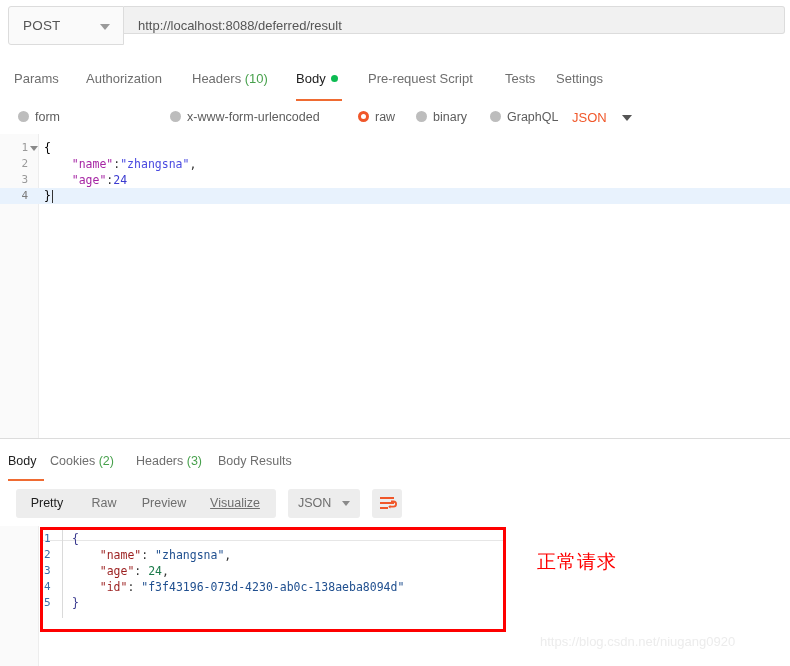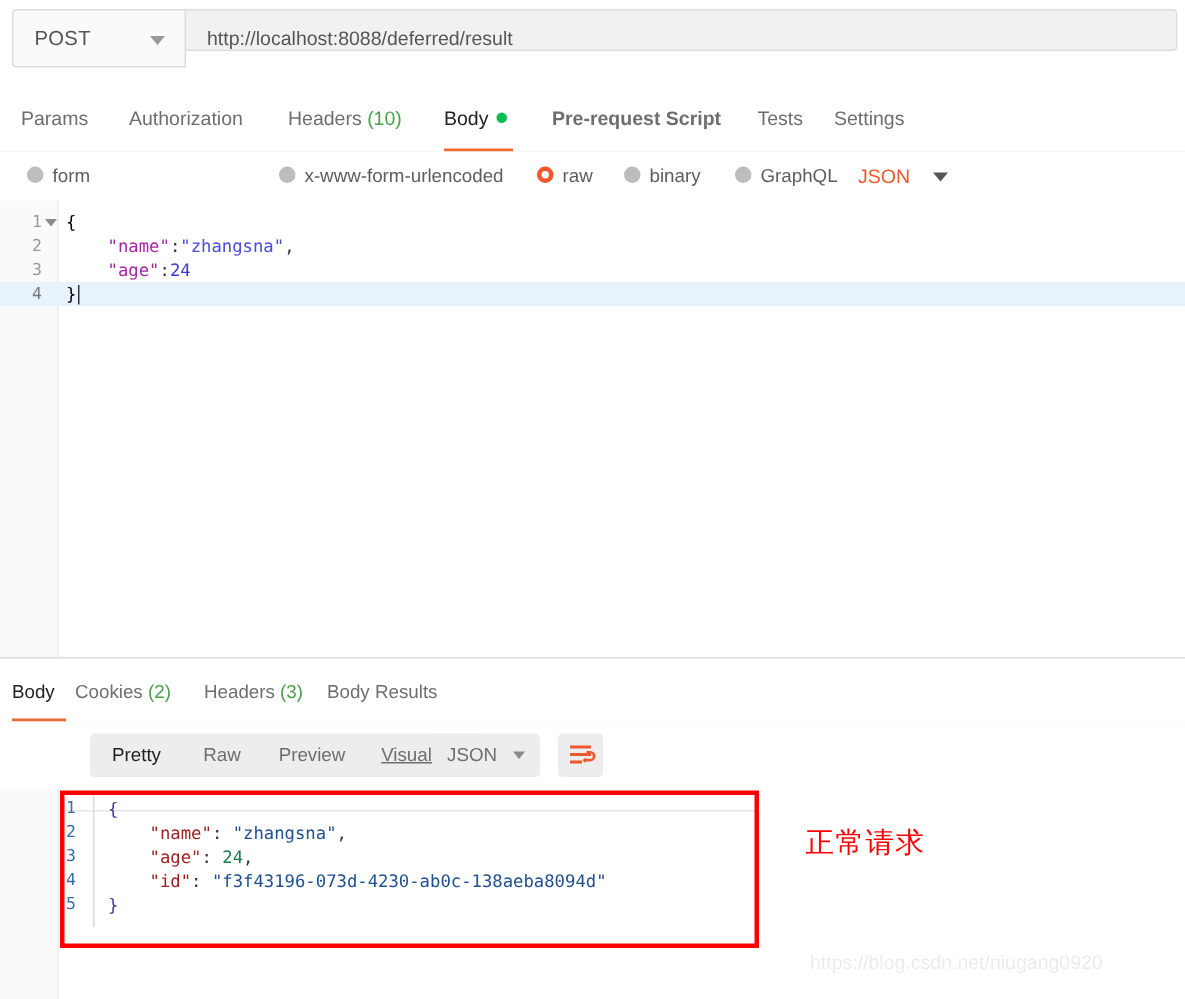--- a/index.html
+++ b/index.html
@@ -399,32 +399,32 @@
     <span class="url-text">http://localhost:8088/deferred/result</span>
   </div>
 </div>
 
 <div class="req-tabs" id="req-tabs">
     <div class="rtab" style="left: 14px;"><span>Params</span></div>
     <div class="rtab" style="left: 86px;"><span>Authorization</span></div>
     <div class="rtab" style="left: 192px;"><span>Headers</span><span class="count"> (10)</span></div>
     <div class="rtab active" style="left: 296px;"><span>Body</span><span class="dot"></span></div>
     <div class="rtab-underline" style="left: 296px; width: 46px;"></div>
-    <div class="rtab" style="left: 368px; font-weight: bold;"><span>Pre-request Script</span></div>
+    <div class="rtab" style="left: 368px;"><span>Pre-request Script</span></div>
     <div class="rtab" style="left: 505px;"><span>Tests</span></div>
     <div class="rtab" style="left: 556px;"><span>Settings</span></div>
   </div>
 
 <div class="bodytype-row" id="bodytype-row">
   <div class="json-select" style="left:572px;">
     <span class="jlabel">JSON</span>
     <span class="json-caret"></span>
   </div>
 <div class="radio-opt" style="left: 18px;"><span class="radio-dot"></span><span>form</span></div>
-    <div class="radio-opt" style="left: 186px;"><span class="radio-dot"></span><span>x-www-form-urlencoded</span></div>
+    <div class="radio-opt" style="left: 170px;"><span class="radio-dot"></span><span>x-www-form-urlencoded</span></div>
     <div class="radio-opt selected" style="left: 358px;"><span class="radio-dot"></span><span>raw</span></div>
     <div class="radio-opt" style="left: 416px;"><span class="radio-dot"></span><span>binary</span></div>
     <div class="radio-opt" style="left: 490px;"><span class="radio-dot"></span><span>GraphQL</span></div>
   </div>
 
 <div class="req-editor">
   <div class="gutter"></div>
   <div id="req-code">
       <div class="code-line" style="top: 6px;">
         <span class="ln">1</span>
@@ -451,21 +451,21 @@
 
 <div class="resp-tabs" id="resp-tabs">
     <div class="restab active" style="left: 8px;"><span>Body</span></div>
     <div class="restab-underline" style="left: 8px; width: 36px;"></div>
     <div class="restab" style="left: 50px;"><span>Cookies</span><span class="count"> (2)</span></div>
     <div class="restab" style="left: 136px; text-align: center;"><span>Headers</span><span class="count"> (3)</span></div>
     <div class="restab" style="left: 218px;"><span>Body Results</span></div>
   </div>
 
 <div class="resp-toolbar">
-  <div class="seg-group" id="seg-group" style="width: 260px; margin-left: 44px;">
+  <div class="seg-group" id="seg-group" style="width: 260px;">
       <div class="seg-btn active" style="left: 0px; width: 62px;">Pretty</div>
       <div class="seg-btn" style="left: 62px; width: 52px;">Raw</div>
       <div class="seg-btn" style="left: 114px; width: 68px;">Preview</div>
       <div class="seg-btn" style="left: 178px; width: 82px; text-decoration: underline;">Visualize</div>
     </div>
   <div class="fmt-select">
     <span class="flabel">JSON</span>
     <span class="fmt-caret"></span>
   </div>
   <div class="wrap-btn">

